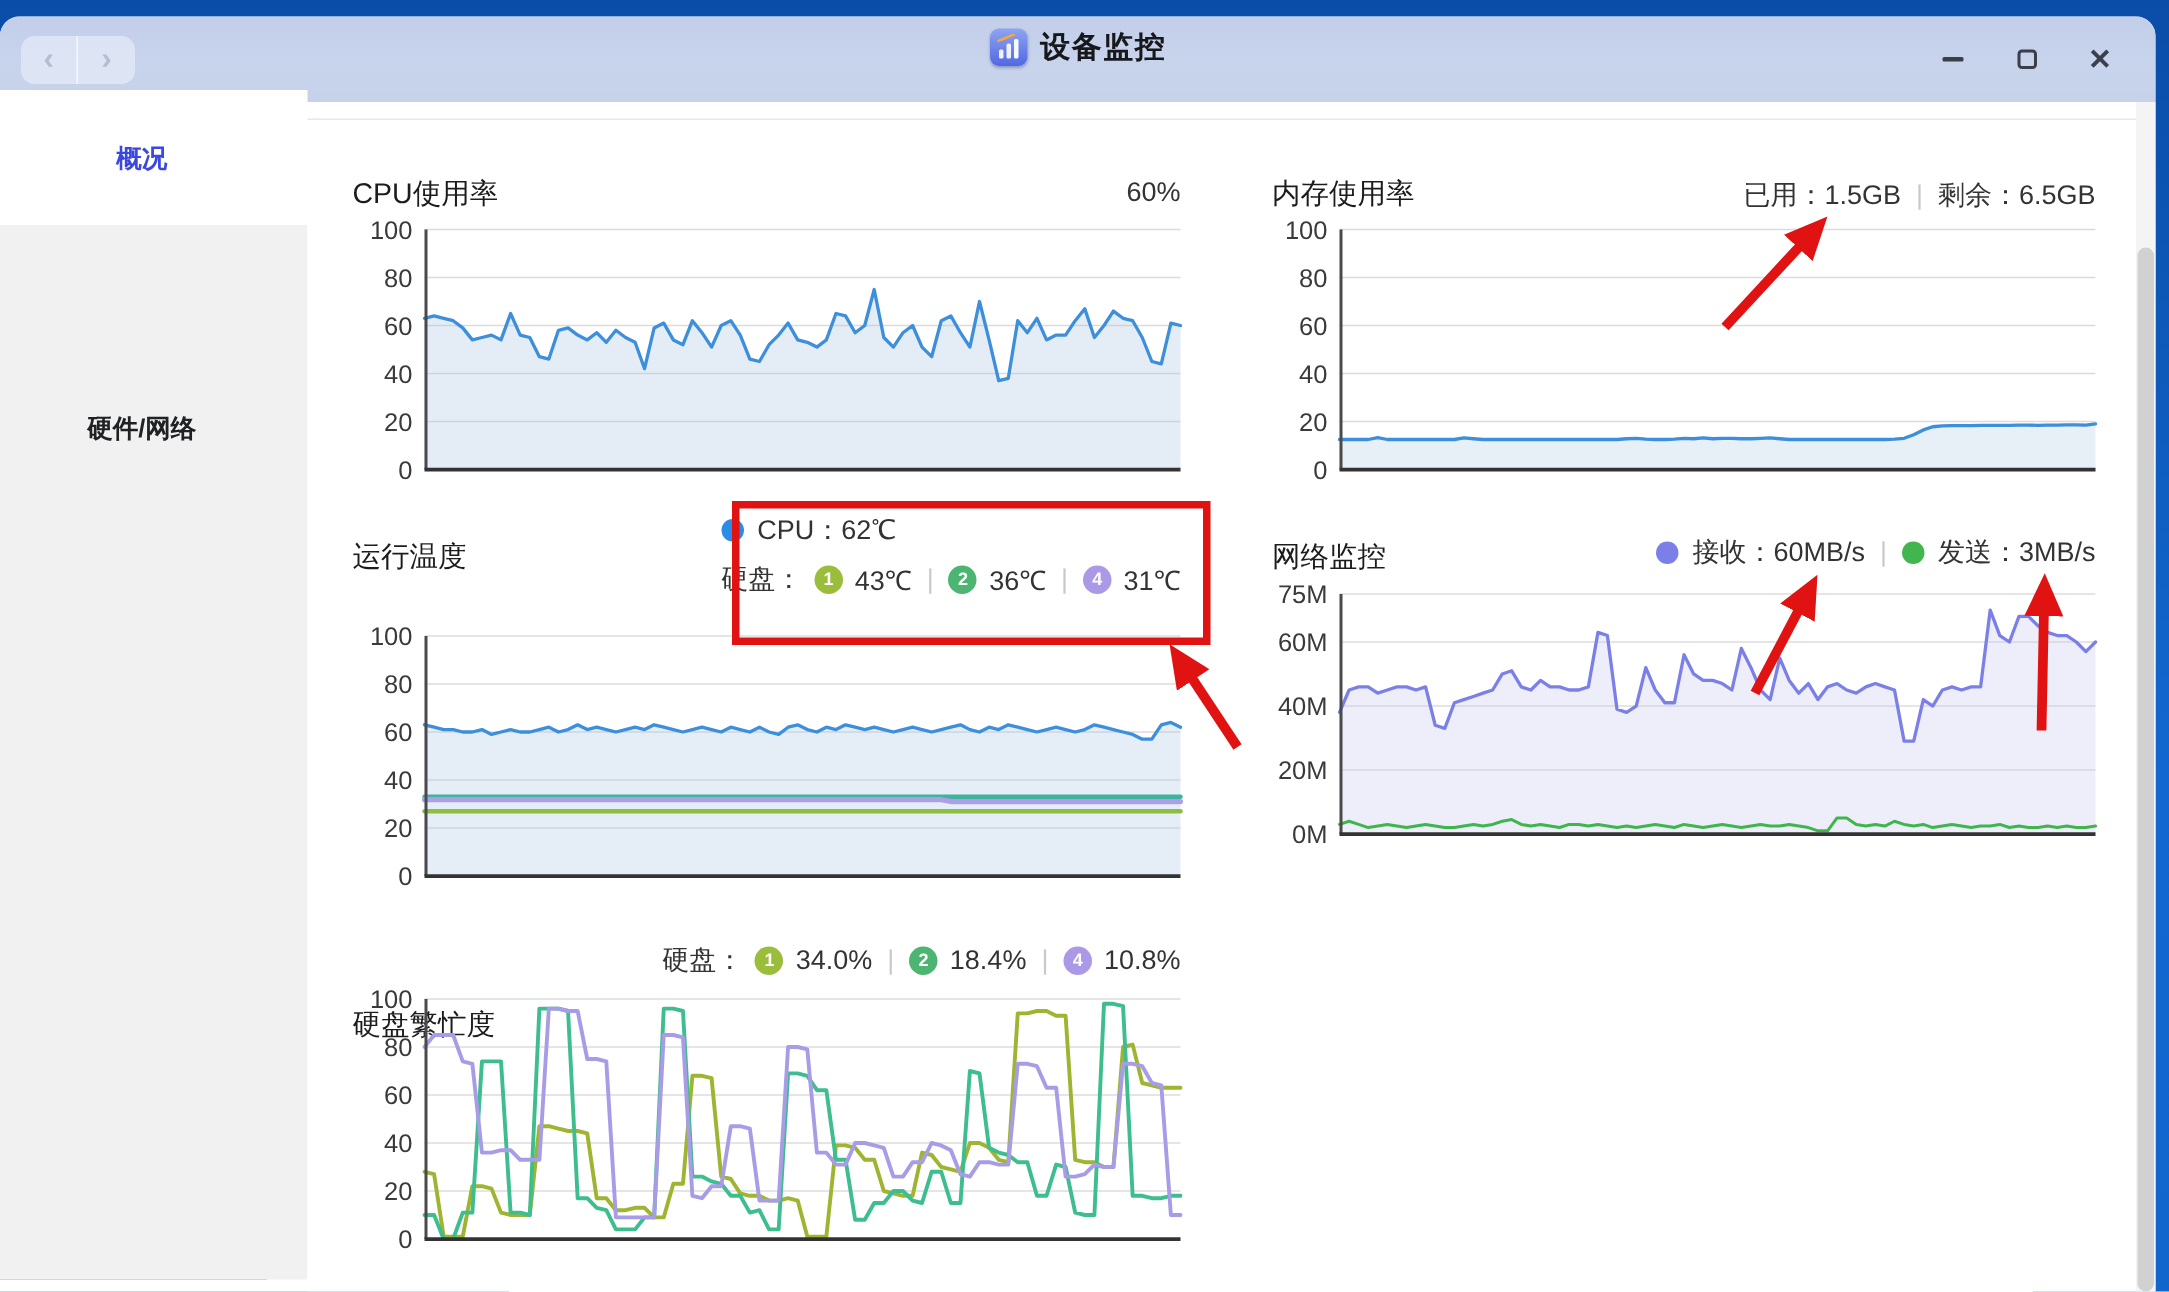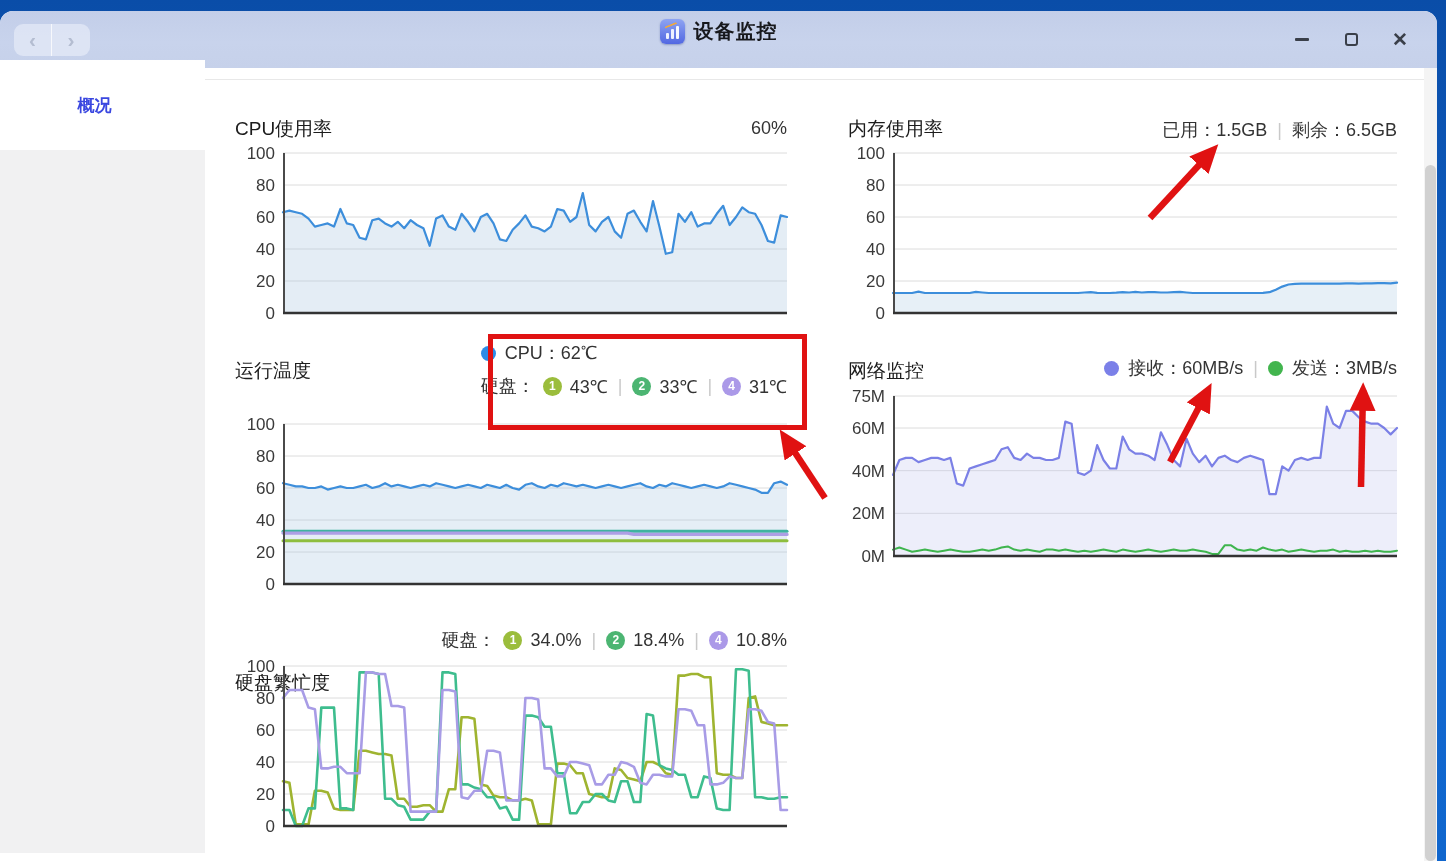--- a/index.html
+++ b/index.html
@@ -117,20 +117,21 @@
       <div class="win-btn">
           <span class="close-glyph">✕</span>
         </div>
     </div>
   </div>
 
   <div class="sidebar">
     <div class="sidebar-gray"></div>
 
   <div class="side-item active" style="top: 0px;">概况</div>
+      <div class="side-item" style="top: 180px;">硬件/网络</div>
     </div>
 
   <div class="main">
     <div class="content-top-line"></div>
 
     <div class="chart c1">
       <div class="c-title">CPU使用率</div>
       <div class="legends">
           <div class="legend-line">
             <span class="lg-label">60%</span>
@@ -189,21 +190,21 @@
           <div class="legend-line">
             <span class="lg-dot" style="background: rgb(43, 140, 232);"></span>
             <span class="lg-label">CPU：62℃</span>
           </div>
           <div class="legend-line">
             <span class="lg-prefix">硬盘：</span>
             <span class="lg-num" style="background: rgb(155, 189, 60);">1</span>
             <span class="lg-label">43℃</span>
             <span class="lg-sep">|</span>
             <span class="lg-num" style="background: rgb(76, 181, 114);">2</span>
-            <span class="lg-label">33℃</span>
+            <span class="lg-label">36℃</span>
             <span class="lg-sep">|</span>
             <span class="lg-num" style="background: rgb(171, 153, 232);">4</span>
             <span class="lg-label">31℃</span>
           </div>
         </div>
       <svg class="plot-svg" width="556" height="178" viewBox="0 0 556 178">
           <line x1="50" y1="8" x2="554" y2="8" stroke="#dcdcdc" stroke-width="1"></line>
           <text x="42" y="14" text-anchor="end" font-size="17" fill="#3a3a3a" font-family="&quot;Liberation Sans&quot;,sans-serif">100</text>
           <line x1="50" y1="39.99999999999999" x2="554" y2="39.99999999999999" stroke="#dcdcdc" stroke-width="1"></line>
           <text x="42" y="45.99999999999999" text-anchor="end" font-size="17" fill="#3a3a3a" font-family="&quot;Liberation Sans&quot;,sans-serif">80</text>

